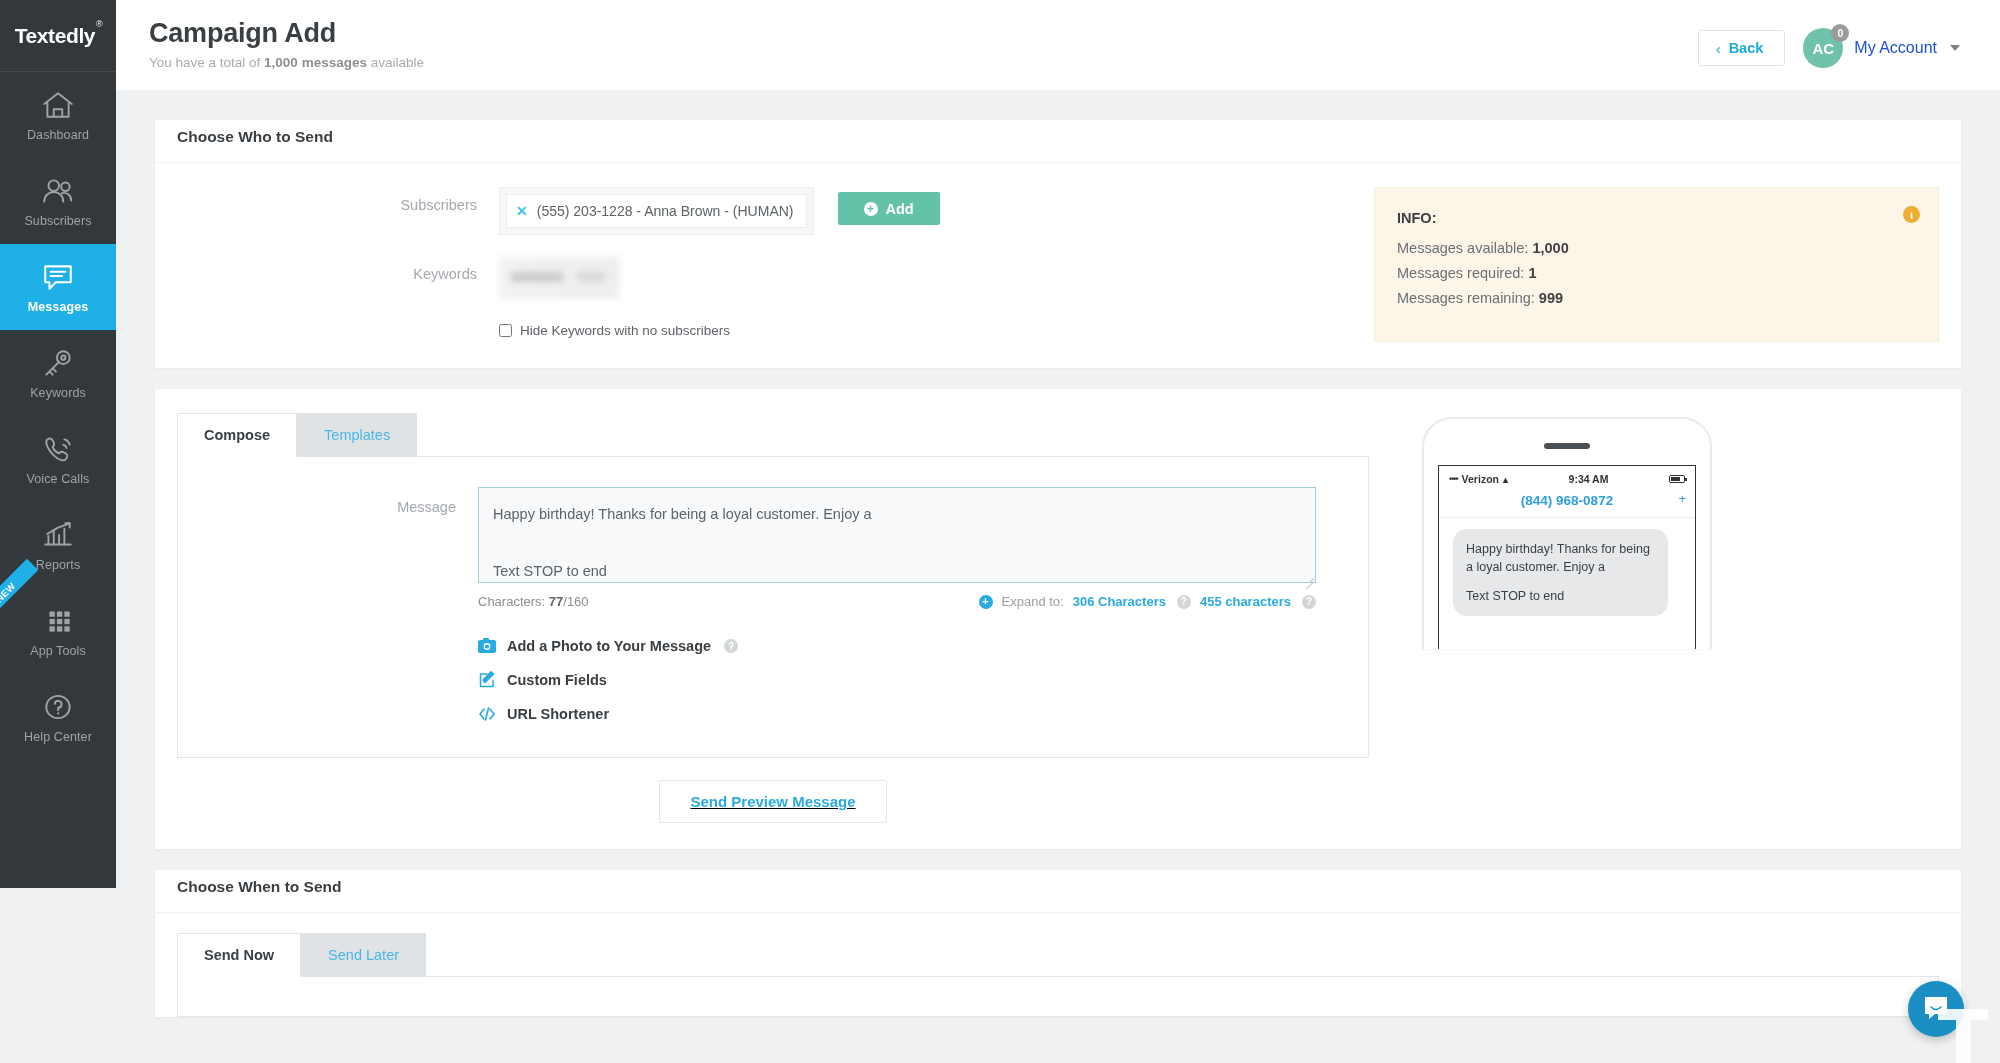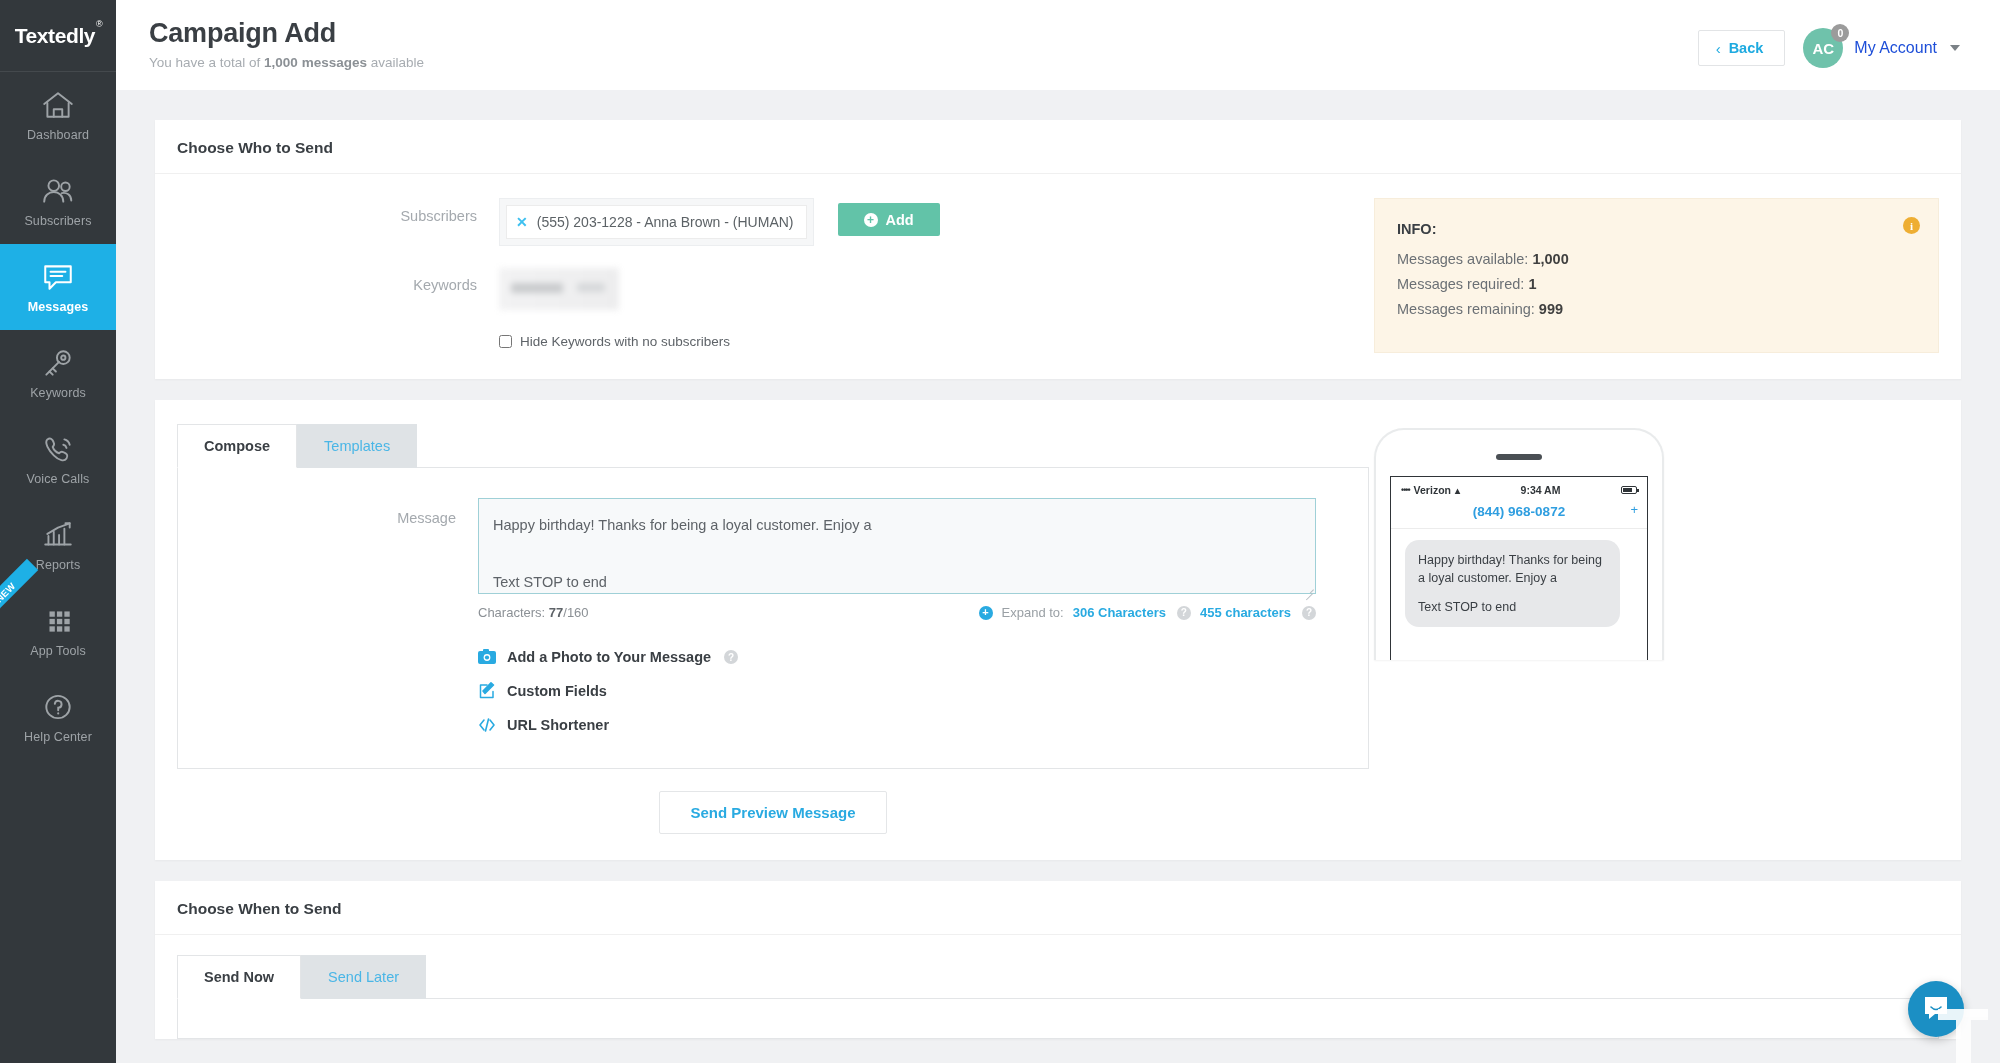--- a/index.html
+++ b/index.html
@@ -7,21 +7,21 @@
   html, body {
     width: 2000px; height: 1063px;
     font-family: "Liberation Sans", sans-serif;
     background: #f0f1f3;
     overflow: hidden;
   }
   .app { position: relative; width: 2000px; height: 1063px; display: flex; }
 
   
   .sidebar {
-    width: 116px; min-width: 116px; height: 1063px;
+    width: 116px; min-width: 116px; height: 888px;
     background: #33383c;
     display: flex; flex-direction: column;
     position: relative; z-index: 5;
   }
   .brand {
     height: 72px; display: flex; align-items: center; justify-content: center;
     background: #33383c;
     border-bottom: 1px solid #44494d;
   }
   .brand-text {
@@ -97,21 +97,21 @@
 
   
   .content { padding: 30px 39px 0 39px; }
 
   .card {
     background: #fff;
     margin-bottom: 21px;
     box-shadow: 0 1px 2px rgba(0,0,0,.04);
   }
   .card-head {
-    padding: 19px 22px 16px 22px;
+    padding: 8px 22px 16px 22px;
     border-bottom: 1px solid #f0f0f0;
   }
   .card-title { font-size: 15.5px; font-weight: bold; color: #3a3f44; }
   .card-body { padding: 24px 22px 26px 22px; }
 
   .row { display: flex; align-items: flex-start; }
   .form-label {
     width: 322px; min-width: 322px; text-align: right;
     padding-right: 22px; padding-top: 10px;
     font-size: 14.5px; color: #a4a9ae;
@@ -254,21 +254,21 @@
   .phone-number-bar { text-align: center; padding: 2px 0 8px 0; position: relative; border-bottom: 1px solid #ececec;}
   .phone-number { color: #2f9ee0; font-size: 13.5px; font-weight: bold; }
   .plus-ic { position: absolute; right: 9px; top: 2px; color: #2f9ee0; font-size: 13px;}
   .bubble {
     margin: 11px 14px; background: #e7e8ea; border-radius: 14px;
     padding: 11px 13px; font-size: 12.5px; color: #3a3f44; line-height: 1.45;
     max-width: 215px;
   }
   .bubble p + p { margin-top: 11px; }
 
-  .preview-btn-row { display:flex; justify-content:center; padding: 22px 0 6px 0; }
+  .preview-btn-row { display:flex; justify-content:center; padding: 22px 0 6px 0; text-decoration: underline; }
   .preview-btn {
     border: 1px solid #e4e6e8; background: #fff; color: #29aae1;
     font-size: 15px; font-weight: bold; padding: 12px 30px; cursor: pointer; border-radius: 2px;
   }
 
   .when-body { padding: 20px 22px 0 22px; }
   .when-tabs { display: flex; }
   .when-panel { border: 1px solid #e3e5e7; border-top: none; height: 40px; background:#fff;}
 
   
@@ -485,21 +485,21 @@
               </div>
             </aside>
 
           </div>
         </div>
       </section>
 
       <section class="card">
         <div class="card-body" style="padding:24px 22px 20px 22px">
 
-          <div style="display:flex;">
+          <div style="display:flex;gap:48px;">
             <div style="flex:1;max-width:1192px;">
               <div class="tabs">
                 <div class="tab active">
                   <span>Compose</span>
                 </div>
                 <div class="tab inactive">
                   <span>Templates</span>
                 </div>
               </div>
 

